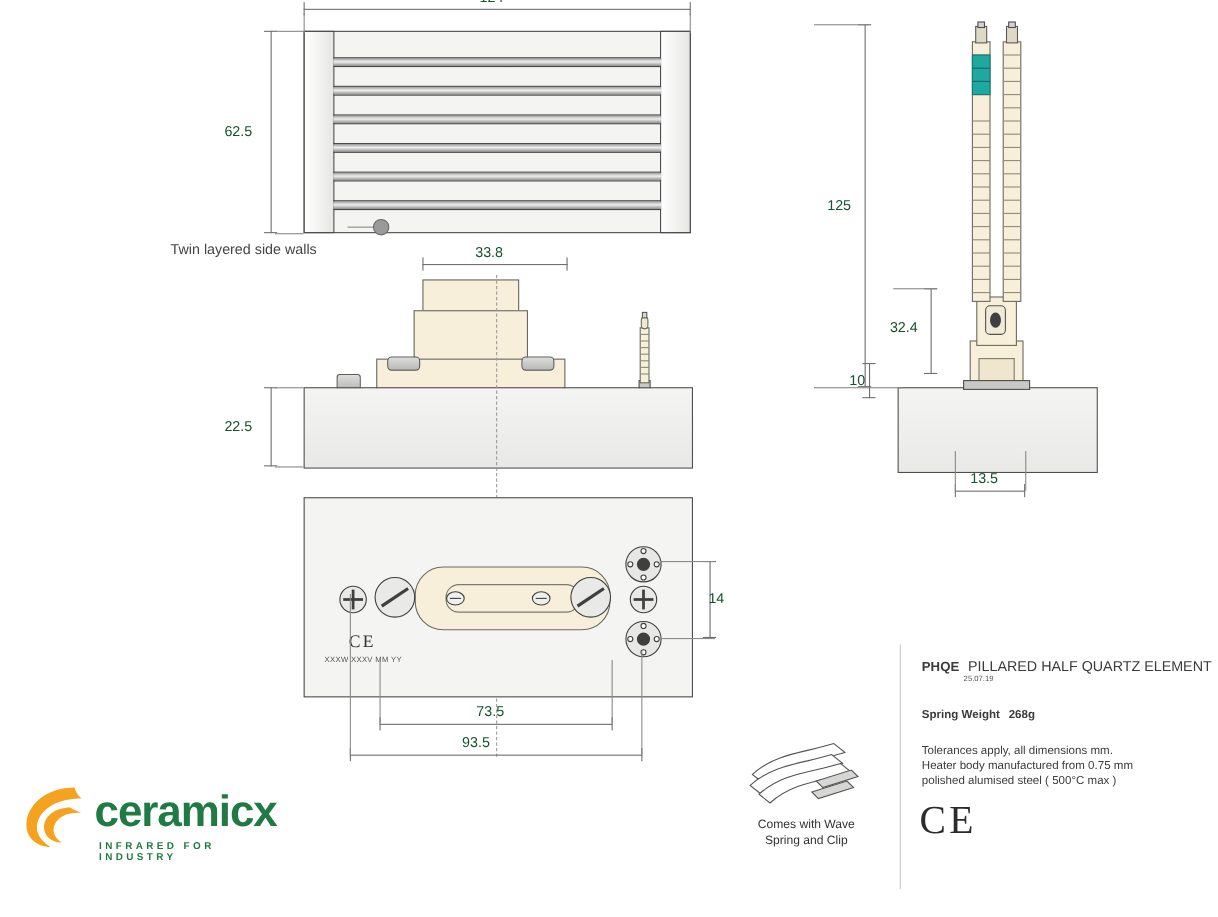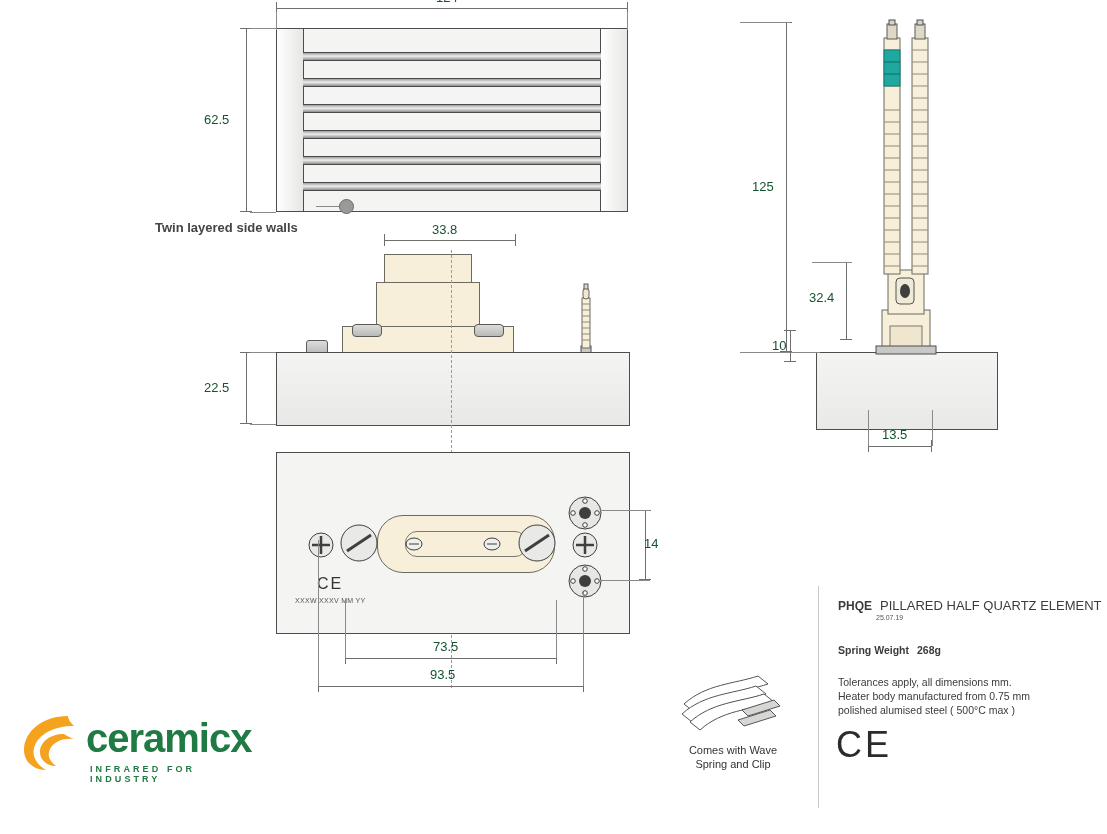--- a/index.html
+++ b/index.html
@@ -21,21 +21,21 @@
   #topview .frame{position:absolute;inset:0;background:#f4f4f2;border:1px solid #4d4d4d;}
   #topview .endcap{position:absolute;top:0;bottom:0;width:26px;background:linear-gradient(90deg,#ffffff,#e6e6e4);border:1px solid #4d4d4d;}
   #topview .bar{position:absolute;left:27px;right:27px;height:7px;background:linear-gradient(180deg,#9d9d9d,#efefef 45%,#8e8e8e);border-top:1px solid #4a4a4a;border-bottom:1px solid #4a4a4a;}
   #baseplate{position:absolute;left:0;top:0;width:100%;height:100%;background:linear-gradient(180deg,#f4f4f2,#e8e8e6);border:1px solid #4d4d4d;}
 
   
   #planview{left:276px;top:452px;width:352px;height:180px;background:#f4f4f2;border:1px solid #4d4d4d;}
   .hdr-title{font-size:13px;color:#3b3b3b;}
   .hdr-code{font-size:12px;color:#3b3b3b;font-weight:bold;}
   .hdr-body{font-size:10.5px;color:#3b3b3b;line-height:14px;}
-  .ce{font-family:Liberation Sans, sans-serif;}
+  .ce{font-family:Liberation Serif, serif;}
   .brandtxt{font-size:40px;font-weight:bold;color:#1f7a43;letter-spacing:-1px;}
   .brandsub{font-size:9px;font-weight:bold;color:#1f7a43;letter-spacing:3.1px;}
 </style>
 </head>
 <body>
 
 <div class="abs" id="topview">
   <div class="frame"></div>
   <div class="endcap" style="left:0;"></div>
   <div class="endcap" style="right:0;"></div>
@@ -58,21 +58,21 @@
 
 <div class="abs" style="left:246px;top:28px;height:184px;">
   <div class="line-v" style="left:0;top:0;height:184px;"></div>
   <div class="line-h" style="left:-6px;top:0;width:12px;"></div>
   <div class="line-h" style="left:-6px;top:183px;width:12px;"></div>
   <div class="abs dimtxt" style="left:-42px;top:84px;">62.5</div>
 </div>
 <div class="line-h abs" style="left:250px;top:28px;width:26px;background:#8a8a8a;"></div>
 <div class="line-h abs" style="left:250px;top:212px;width:26px;background:#8a8a8a;"></div>
 
-<div class="abs" style="left:155px;top:218px;font-weight:bold;">
+<div class="abs" style="left:155px;top:218px;">
   <span class="dimtxt" style="color:#444;">Twin layered side walls</span>
 </div>
 <div class="leader abs" style="left:316px;top:206px;width:36px;"></div>
 <div class="abs" style="left:339px;top:199px;width:13px;height:13px;border-radius:50%;background:#9a9a9a;border:1px solid #6a6a6a;"></div>
 
 <div class="abs" style="left:276px;top:254px;width:352px;height:170px;">
 
   <div class="quartz abs" style="left:108px;top:0;width:86px;height:28px;"></div>
   <div class="quartz abs" style="left:100px;top:28px;width:102px;height:52px;"></div>
   <div class="quartz abs" style="left:66px;top:72px;width:170px;height:28px;"></div>
@@ -190,21 +190,21 @@
   <div class="line-v" style="left:211px;top:-6px;height:12px;"></div>
   <div class="abs dimtxt" style="left:88px;top:-19px;">73.5</div>
 </div>
 <div class="line-v abs" style="left:345px;top:600px;height:58px;background:#8a8a8a;"></div>
 <div class="line-v abs" style="left:556px;top:600px;height:58px;background:#8a8a8a;"></div>
 
 <div class="abs" style="left:318px;top:686px;width:266px;">
   <div class="line-h" style="left:0;top:0;width:266px;"></div>
   <div class="line-v" style="left:0;top:-6px;height:12px;"></div>
   <div class="line-v" style="left:265px;top:-6px;height:12px;"></div>
-  <div class="abs dimtxt" style="left:112px;top:-19px;">93.5</div>
+  <div class="abs dimtxt" style="left:102px;top:-19px;">93.5</div>
 </div>
 <div class="line-v abs" style="left:318px;top:540px;height:146px;background:#8a8a8a;"></div>
 <div class="line-v abs" style="left:583px;top:592px;height:94px;background:#8a8a8a;"></div>
 
 <div class="abs" style="left:816px;top:20px;width:180px;height:410px;">
 
   <div class="abs" style="left:0;top:332px;width:180px;height:76px;background:linear-gradient(180deg,#f4f4f2,#e9e9e7);border:1px solid #4d4d4d;"></div>
 
   <svg class="abs" style="left:52px;top:0;" width="76" height="336">
 

